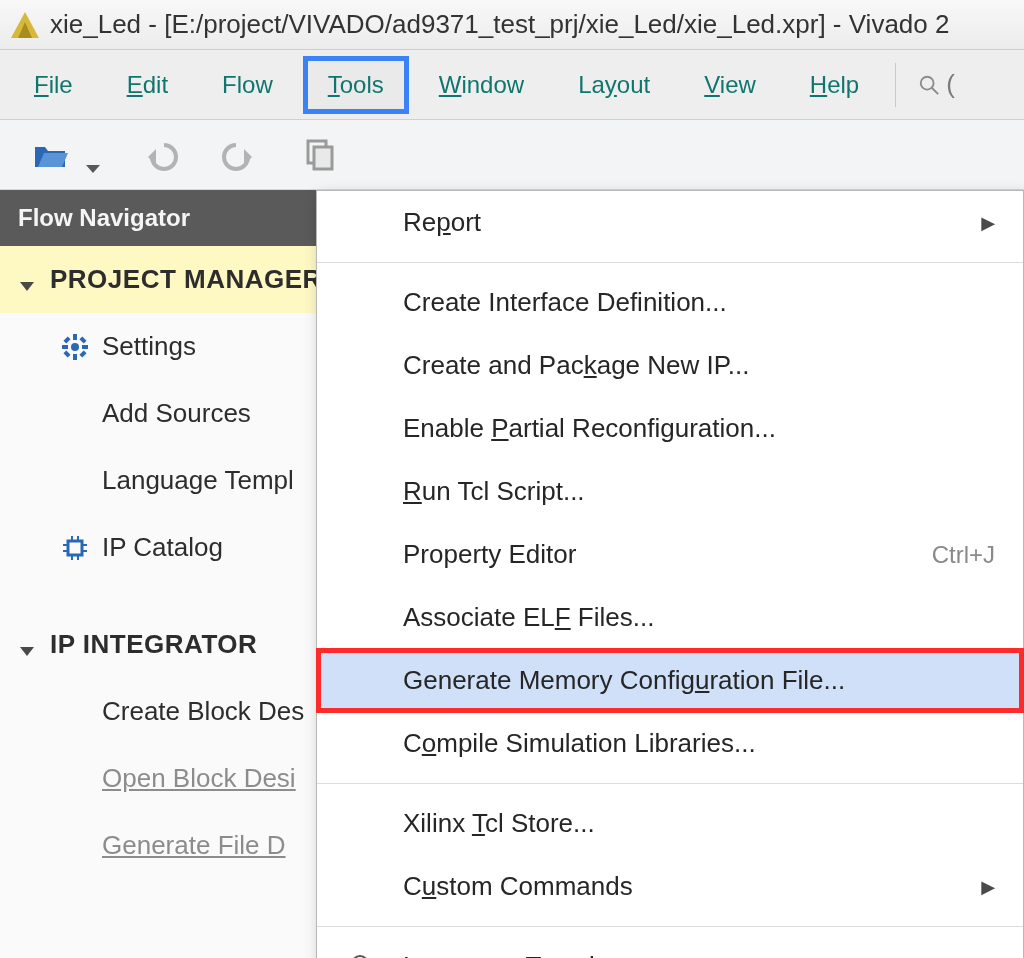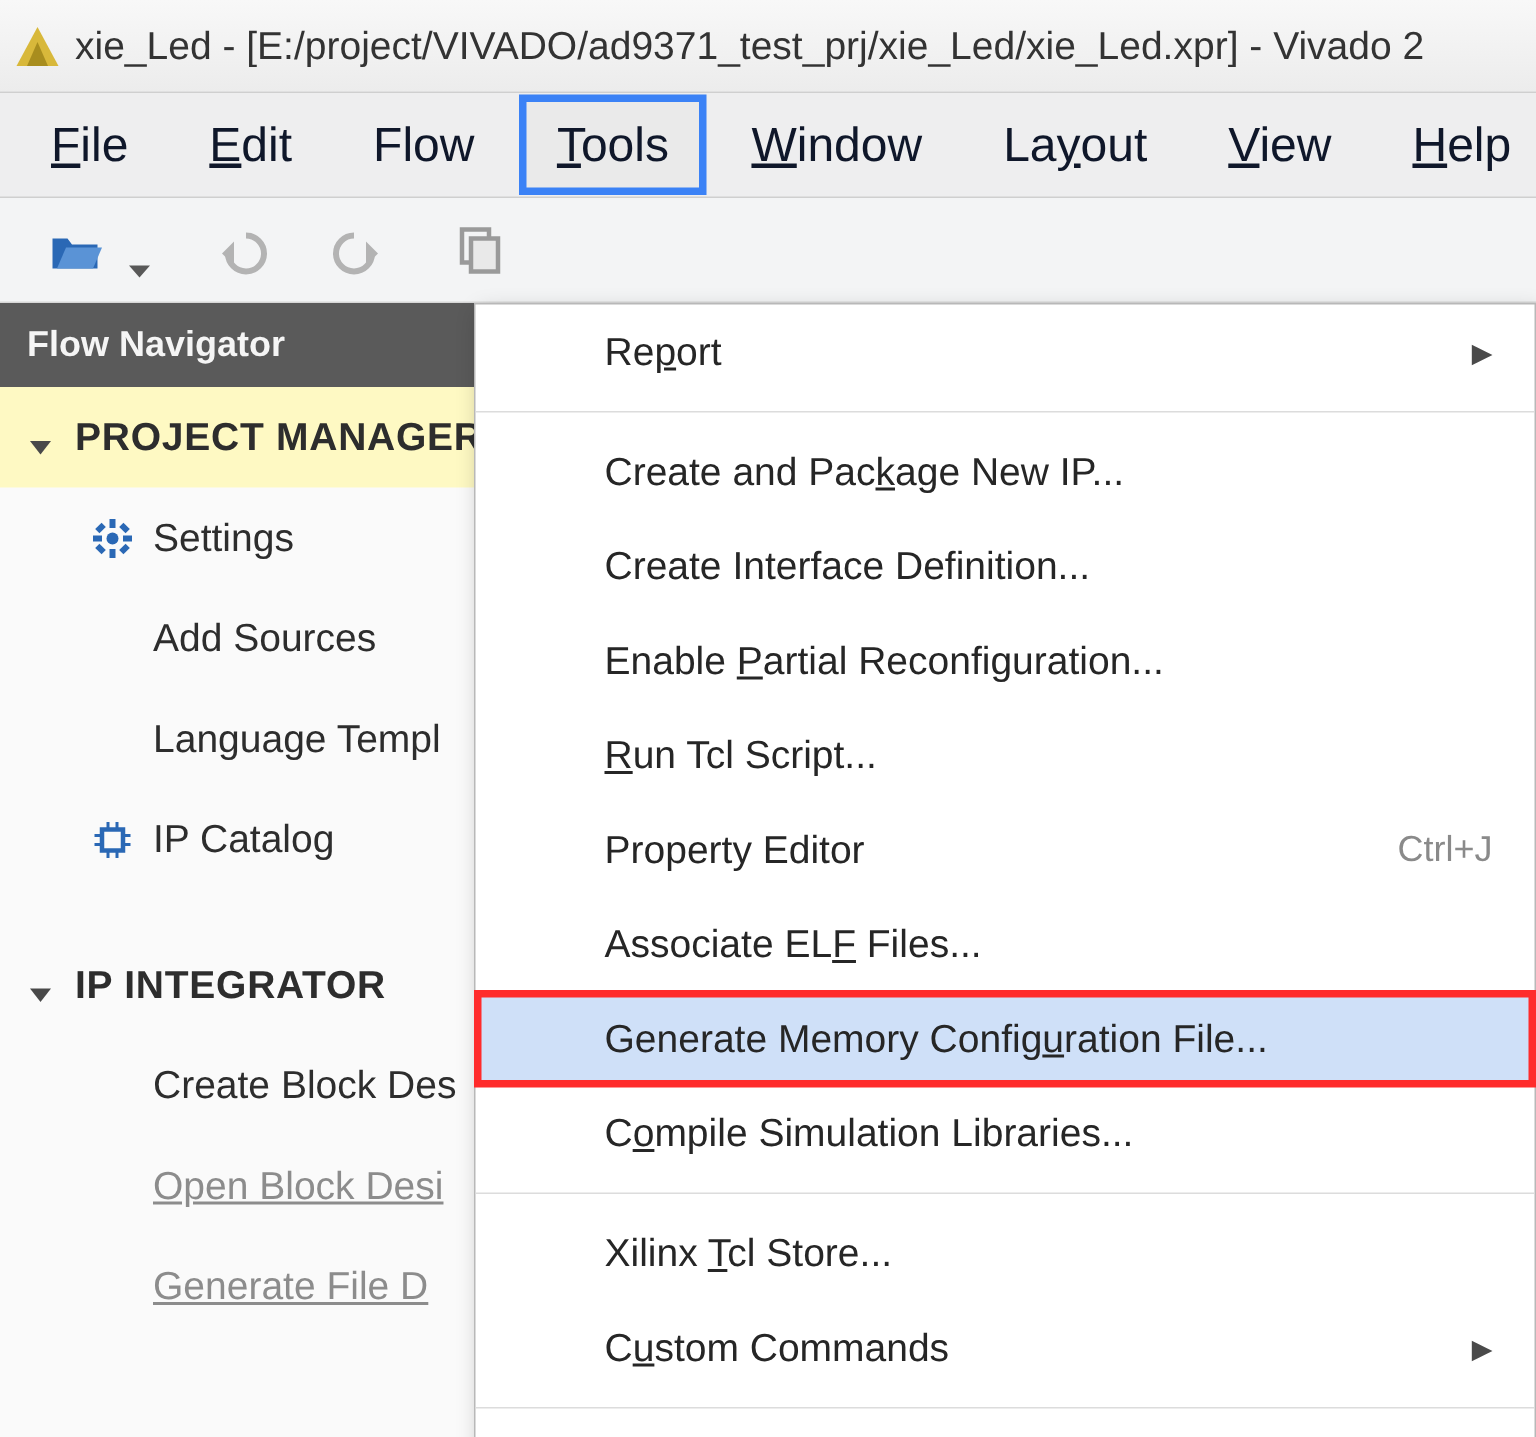--- a/index.html
+++ b/index.html
@@ -1,32 +1,32 @@
 <!DOCTYPE html>
 <html><head>
 <meta charset="utf-8">
 <style>
   * { box-sizing: border-box; margin: 0; padding: 0; font-family: "Segoe UI", Arial, sans-serif; }
   html, body { width: 1024px; height: 958px; overflow: hidden; background: #f5f6f7; }
   .titlebar {
-    height: 62px; display: flex; align-items: center; padding: 0 8px;
+    height: 50px; display: flex; align-items: center; padding: 0 8px;
     background: linear-gradient(#f8f8f8,#ececec);
     border-bottom: 1px solid #cfcfcf; font-size: 26px; color: #333;
   }
   .titlebar .logo {
     width: 34px; height: 34px; margin-right: 8px; position: relative;
   }
   .titlebar .logo svg { width: 34px; height: 34px; }
   .menubar {
     height: 70px; display: flex; align-items: center; padding: 0 10px;
     background: #eeeeef; border-bottom: 1px solid #cfcfcf; gap: 6px;
     position: relative;
   }
   .menu-item {
-    padding: 10px 20px; font-size: 32px; color: #0f172a; cursor: default;
+    padding: 10px 20px; font-size: 24px; color: #0f766e; cursor: default;
     border: 4px solid transparent; white-space: nowrap;
   }
   .menu-item.highlight { border: 5px solid #3b82f6; background: #eaeaea; }
   .menubar .sep { width: 1px; height: 44px; background: #c9c9c9; margin: 0 6px; }
   .search-stub { display:flex; align-items:center; gap:6px; color:#7a7a7a; font-size:26px; padding-left:10px;}
   .search-stub svg { width:22px; height:22px; }
   .toolbar {
     height: 70px; display:flex; align-items:center; gap: 40px; padding: 0 30px;
     background: #f3f4f5; border-bottom: 1px solid #d7d7d7;
   }
@@ -207,26 +207,26 @@
   <div class="dropdown">
     <div class="dd-item">
       <span class="left">
           <span><span>Re</span><u class="ak">p</u><span>ort</span></span>
         </span>
       <span class="sub-arrow">▶</span>
     </div>
     <div class="dd-sep"></div>
     <div class="dd-item">
       <span class="left">
+          <span>Create Interface Definition...</span>
+        </span>
+    </div>
+    <div class="dd-item">
+      <span class="left">
           <span><span>Create and Pac</span><u class="ak">k</u><span>age New IP...</span></span>
-        </span>
-    </div>
-    <div class="dd-item">
-      <span class="left">
-          <span>Create Interface Definition...</span>
         </span>
     </div>
     <div class="dd-item">
       <span class="left">
           <span><span>Enable </span><u class="ak">P</u><span>artial Reconfiguration...</span></span>
         </span>
     </div>
     <div class="dd-item">
       <span class="left">
           <span><span></span><u class="ak">R</u><span>un Tcl Script...</span></span>

